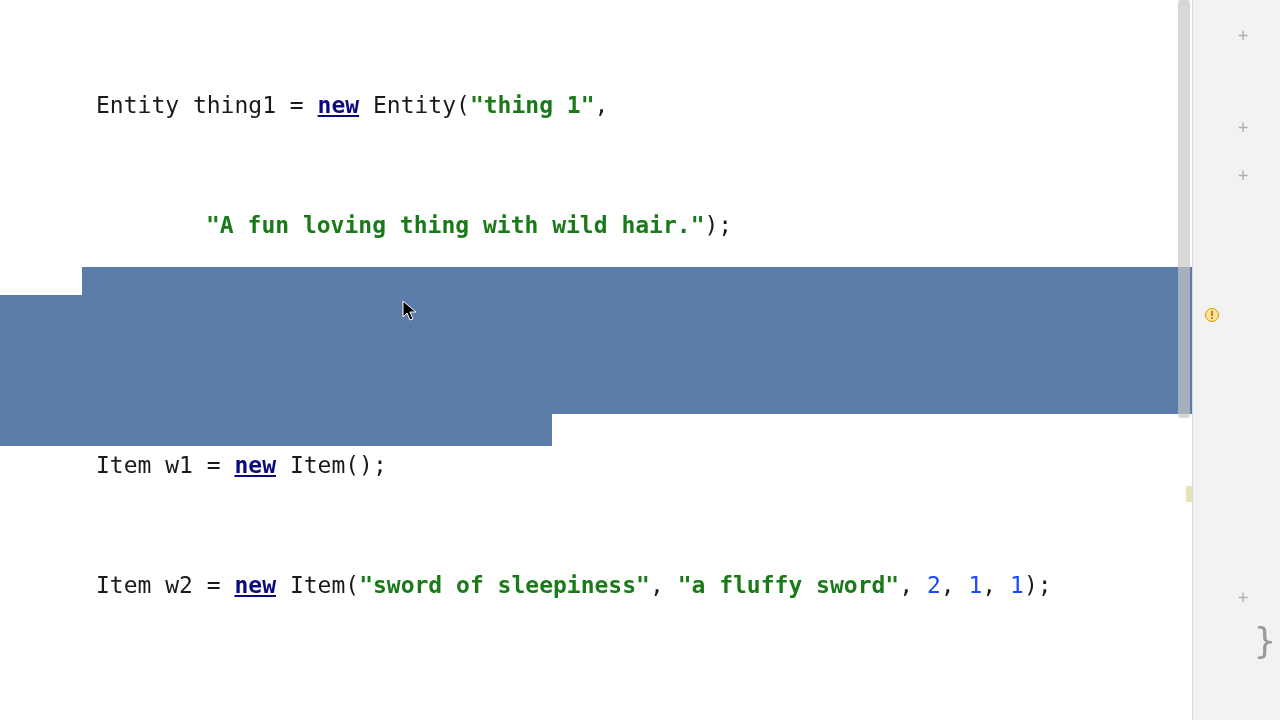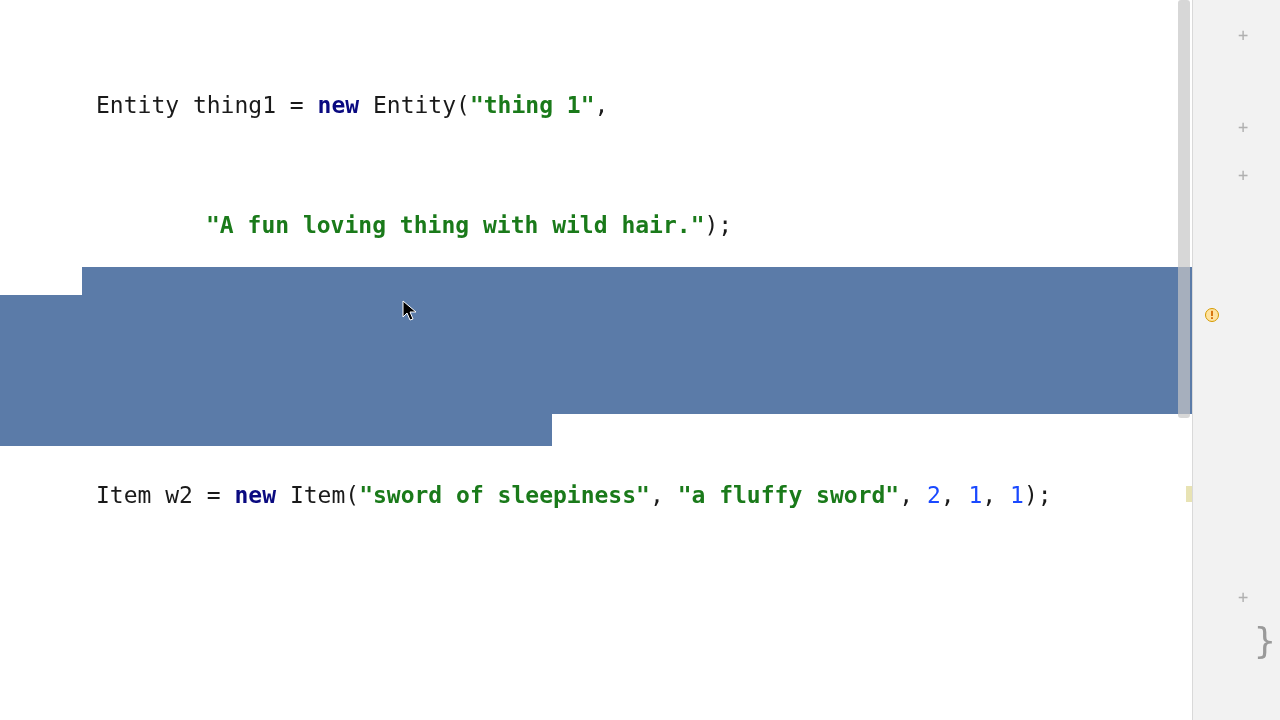--- a/index.html
+++ b/index.html
@@ -34,21 +34,21 @@
   
   .code {
     position: absolute;
     left: 0; top: 0;
     width: 1192px;
     white-space: pre;
     color: #1a1a1a;
     line-height: 30px;
   }
   .line { height: 30px; padding-left: 96px; position: relative; }
-  .kw { color: #0a0a80; font-weight: 600; }
+  .kw { color: #0a0a80; font-weight: 600; text-decoration: underline; }
   .str { color: #1a7a1a; font-weight: 600; }
   .num { color: #1a49ff; }
 
   
   .sel {
     position: absolute;
     background: #5b7ba8;
     z-index: 1;
   }
   .code .line { position: relative; z-index: 2; }
@@ -125,20 +125,21 @@
 
   <div class="editor-area">
     <div class="code">
       
       <div class="line"><span>Entity thing1 = </span><span class="kw">new</span><span> Entity(</span><span class="str">"thing 1"</span><span>,</span></div>
       
       <div class="line" style="padding-left:206px;"><span class="str">"A fun loving thing with wild hair."</span><span>);</span></div>
       
       <div class="line"></div>
       
+      <div class="line"><span>Item w1 = </span><span class="kw">new</span><span> Item();</span></div>
       
       <div class="line"><span>Item w2 = </span><span class="kw">new</span><span> Item(</span><span class="str">"sword of sleepiness"</span><span>, </span><span class="str">"a fluffy sword"</span><span>, </span><span class="num">2</span><span>, </span><span class="num">1</span><span>, </span><span class="num">1</span><span>);</span></div>
       
       <div class="line"></div>
       
       
       
       
       
       

